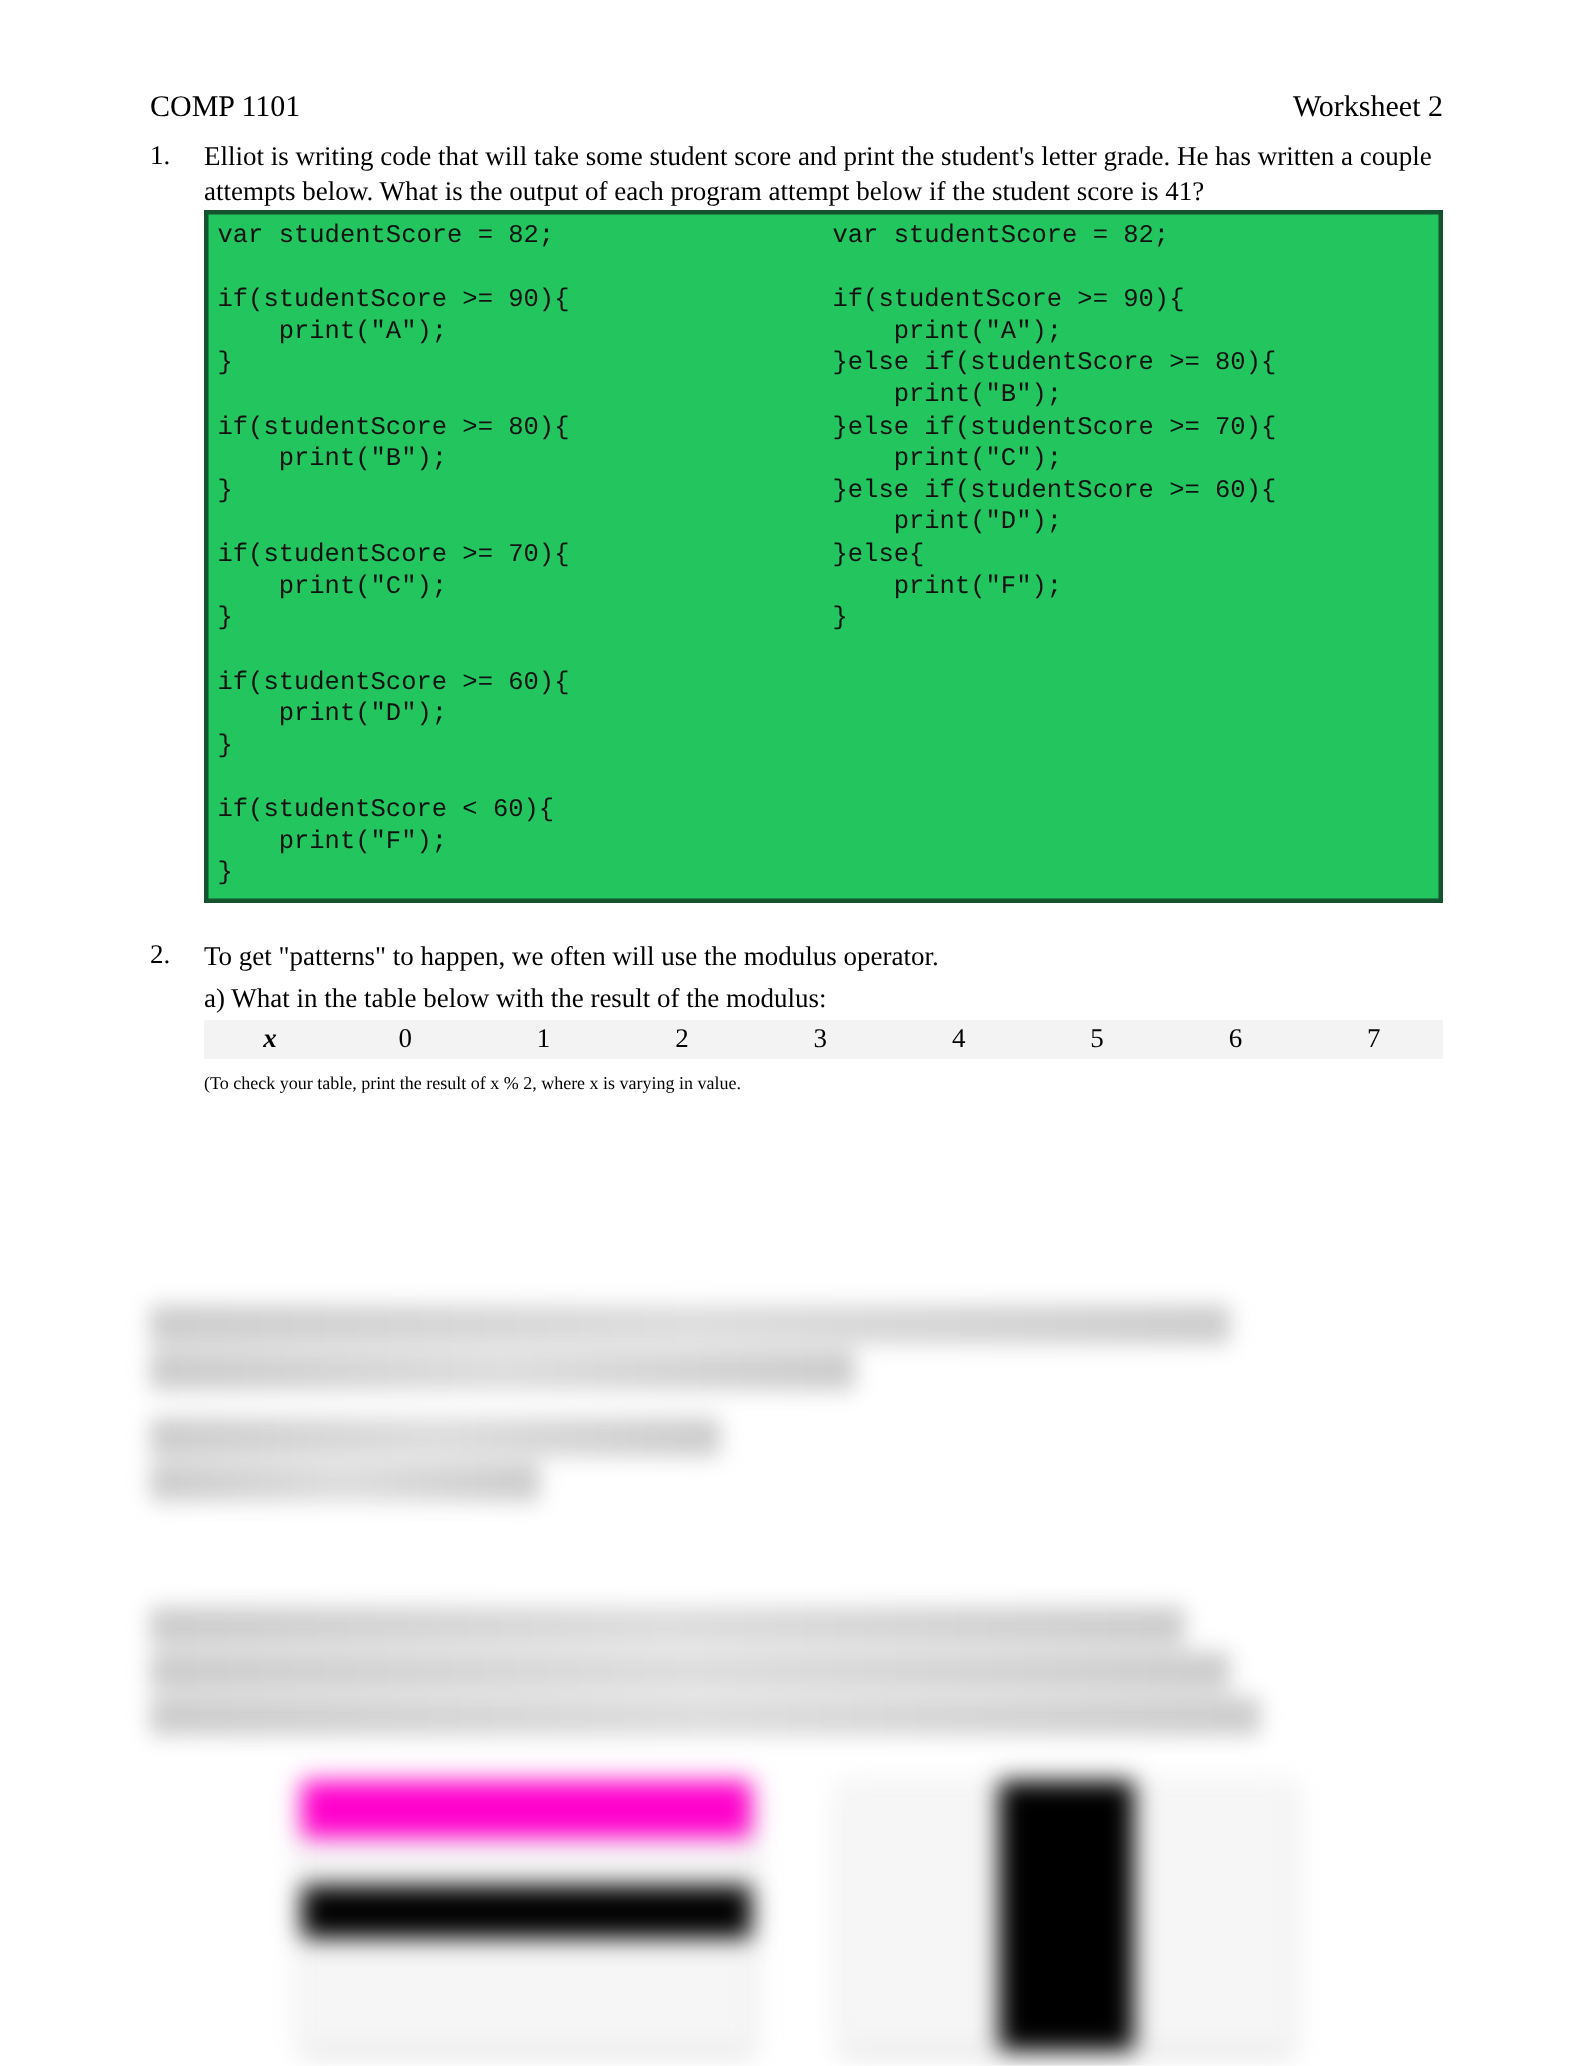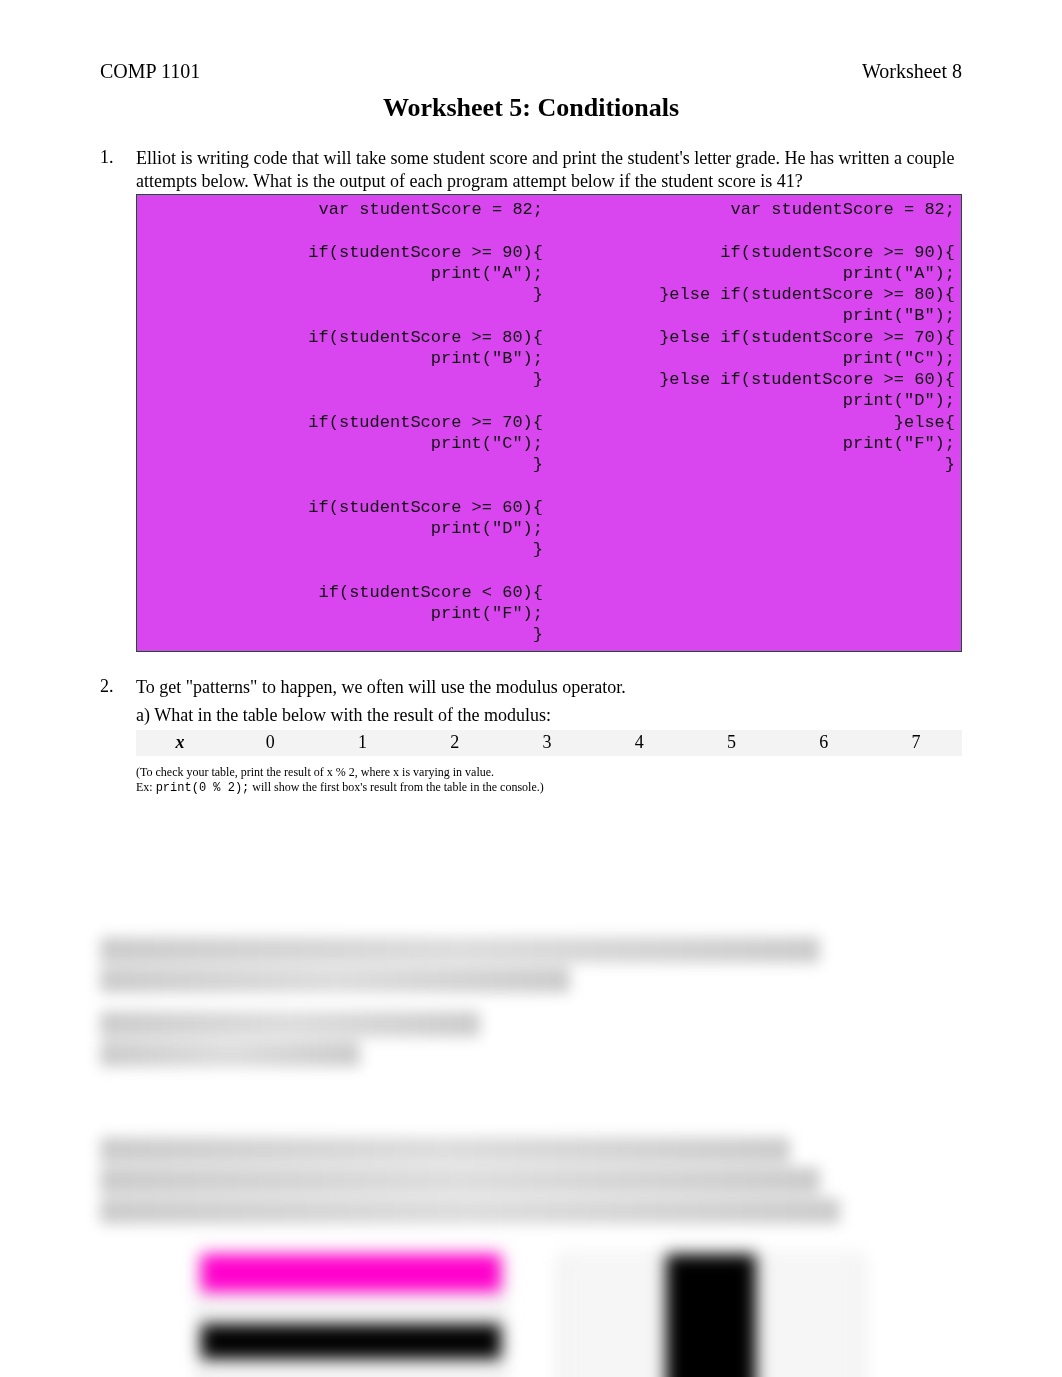--- a/index.html
+++ b/index.html
@@ -48,23 +48,22 @@
   .qbody {
     flex: 1 1 auto;
   }
   .qtext {
     line-height: 1.25;
   }
   .code-cols {
     display: flex;
     gap: 0;
     margin-top: 2px;
-    background: #d946ef;
-    border: 1px solid #14532d;
-    text-align: right;
+    background: #22c55e;
+    border: 3px solid #14532d;
   }
   .code-col {
     flex: 1 1 50%;
     box-sizing: border-box;
   }
   pre.code {
     font-family: "Courier New", Courier, monospace;
     font-size: 17px;
     white-space: pre;
     margin: 0;
@@ -139,24 +138,23 @@
   .pattern-left .stripe-mid { background:#000; height:35px; }
   .pattern-right .col-left { position:absolute; left:35%; top:0; width:30%; height:100%; background:#000; }
 </style>
 </head>
 <body>
 
 <div class="page">
 
   <div class="header-row">
     <span>COMP 1101</span>
-    <span>Worksheet 8</span>
+    <span>Worksheet 2</span>
   </div>
 
-  <div class="title">Worksheet 5: Conditionals</div>
 
   <ol class="questions">
 
     <li>
       <div class="qnum">1.</div>
       <div class="qbody">
         <div class="qtext">Elliot is writing code that will take some student score and print the student's letter grade. He has written a couple attempts below. What is the output of each program attempt below if the student score is 41?</div>
         <div class="code-cols">
           <div class="code-col">
             <pre class="code">var studentScore = 82;
@@ -218,23 +216,20 @@
             <td>4</td>
             <td>5</td>
             <td>6</td>
             <td>7</td>
           </tr>
         </tbody>
           </table>
 
         <div class="hint">
           <div>(To check your table, print the result of x % 2, where x is varying in value.</div>
-          <div>
-            <span>Ex:  </span><span class="mono-inline">print(0 % 2);</span><span>  will show the first box's result from the table in the console.)</span>
-          </div>
         </div>
 
       </div>
     </li>
 
   </ol>
 
   <div class="blur-block">
     <div class="blur-row"><span class="blur-line" style="width:720px">&nbsp;</span></div>
     <div class="blur-row"><span class="blur-line" style="width:470px">&nbsp;</span></div>

